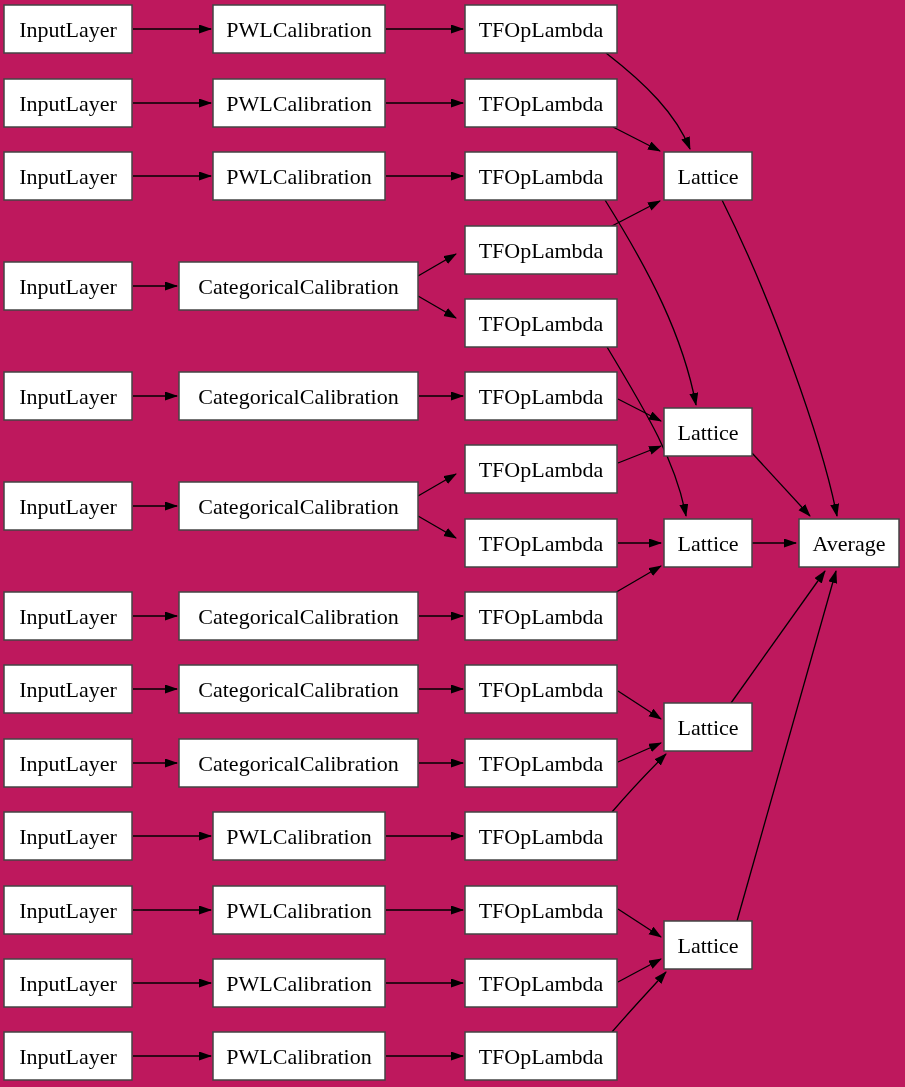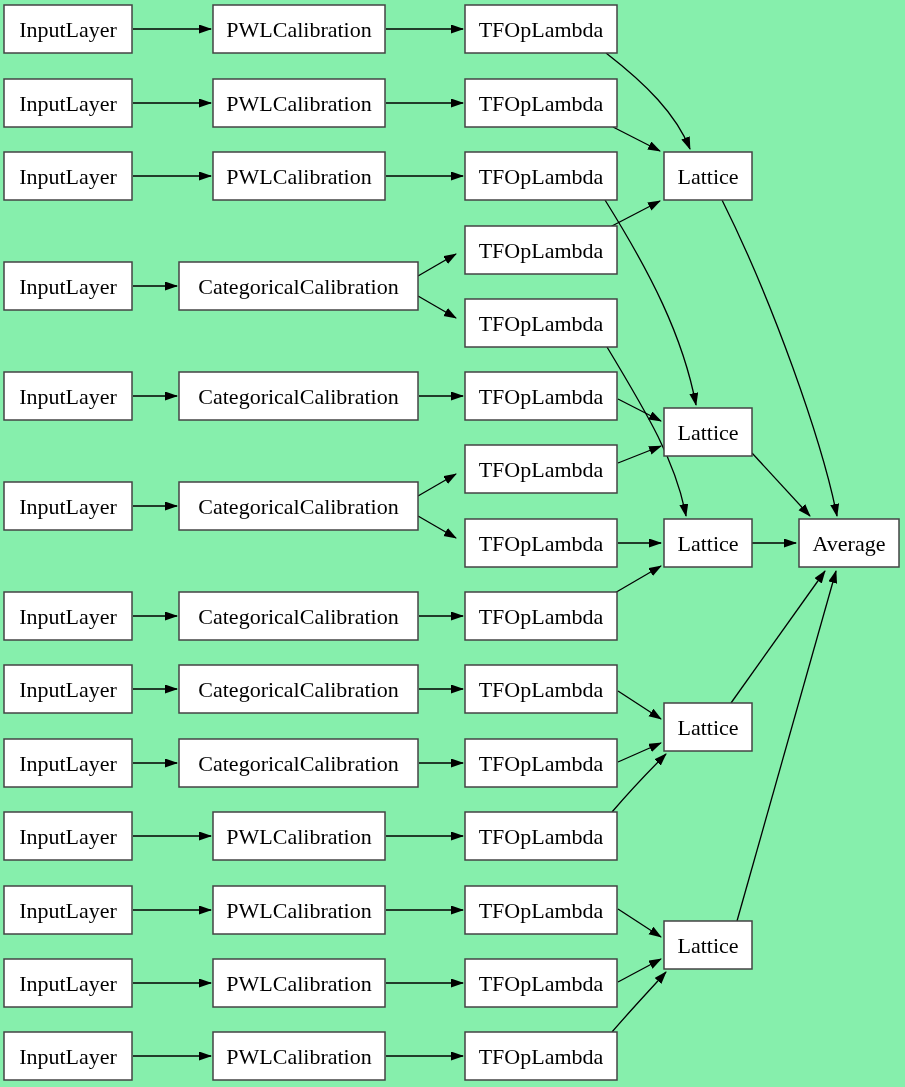--- a/index.html
+++ b/index.html
@@ -4,21 +4,21 @@
 <style>
   html, body {
     margin: 0;
     padding: 0;
     background: #ffffff;
   }
   .canvas {
     position: relative;
     width: 905px;
     height: 1087px;
-    background: #86efac;
+    background: #be185d;
     font-family: "Liberation Serif", "DejaVu Serif", serif;
   }
   svg { display: block; }
   .edge {
     fill: none;
     stroke: #000000;
     stroke-width: 1.3;
   }
   .node-box {
     fill: #ffffff;

